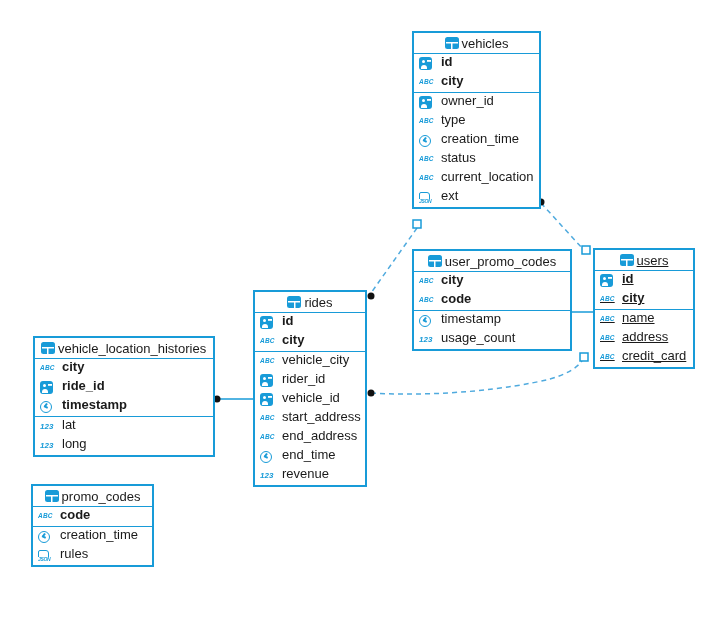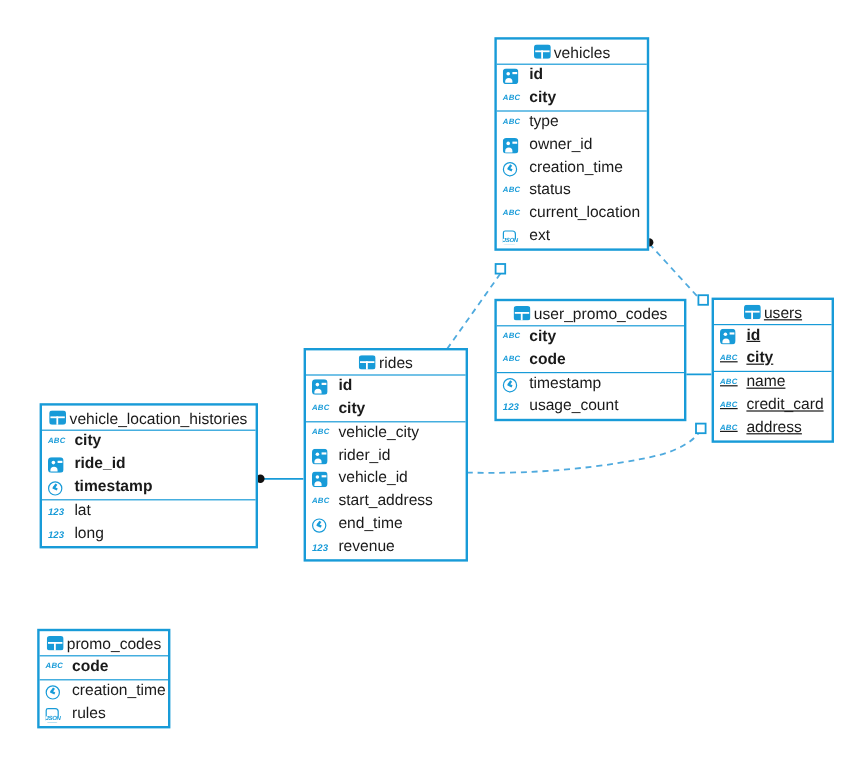--- a/index.html
+++ b/index.html
@@ -87,32 +87,32 @@
       <div class="row">
           <span class="ic">
             <i class="g-abc">ABC</i>
           </span>
           <span>city</span>
         </div>
     </div>
     <div class="sec-cols">
       <div class="row">
           <span class="ic">
+            <i class="g-uuid"></i>
+          </span>
+          <span>owner_id</span>
+        </div>
+      <div class="row">
+          <span class="ic">
             <i class="g-abc">ABC</i>
           </span>
           <span>type</span>
         </div>
       <div class="row">
           <span class="ic">
-            <i class="g-uuid"></i>
-          </span>
-          <span>owner_id</span>
-        </div>
-      <div class="row">
-          <span class="ic">
             <i class="g-clock"></i>
           </span>
           <span>creation_time</span>
         </div>
       <div class="row">
           <span class="ic">
             <i class="g-abc">ABC</i>
           </span>
           <span>status</span>
         </div>
@@ -189,32 +189,32 @@
       <div class="row">
           <span class="ic">
             <i class="g-abc">ABC</i>
           </span>
           <span>name</span>
         </div>
       <div class="row">
           <span class="ic">
             <i class="g-abc">ABC</i>
           </span>
+          <span>address</span>
+        </div>
+      <div class="row">
+          <span class="ic">
+            <i class="g-abc">ABC</i>
+          </span>
           <span>credit_card</span>
         </div>
-      <div class="row">
-          <span class="ic">
-            <i class="g-abc">ABC</i>
-          </span>
-          <span>address</span>
-        </div>
-    </div>
-  </div>
-
-  <div class="tbl" style="left:253px;top:290px;width:137px;">
+    </div>
+  </div>
+
+  <div class="tbl" style="left:253px;top:290px;width:114px;">
     <div class="hdr">
       <span class="g-table"></span>
       <span>rides</span>
     </div>
     <div class="sec-pk">
       <div class="row">
           <span class="ic">
             <i class="g-uuid"></i>
           </span>
           <span>id</span>
@@ -243,20 +243,26 @@
           <span class="ic">
             <i class="g-uuid"></i>
           </span>
           <span>vehicle_id</span>
         </div>
       <div class="row">
           <span class="ic">
             <i class="g-abc">ABC</i>
           </span>
           <span>start_address</span>
+        </div>
+      <div class="row">
+          <span class="ic">
+            <i class="g-abc">ABC</i>
+          </span>
+          <span>end_address</span>
         </div>
       <div class="row">
           <span class="ic">
             <i class="g-clock"></i>
           </span>
           <span>end_time</span>
         </div>
       <div class="row">
           <span class="ic">
             <i class="g-123">123</i>
@@ -300,21 +306,21 @@
         </div>
       <div class="row">
           <span class="ic">
             <i class="g-123">123</i>
           </span>
           <span>long</span>
         </div>
     </div>
   </div>
 
-  <div class="tbl" style="left:31px;top:524px;width:111px;">
+  <div class="tbl" style="left:31px;top:484px;width:123px;">
     <div class="hdr">
       <span class="g-table"></span>
       <span>promo_codes</span>
     </div>
     <div class="sec-pk">
       <div class="row">
           <span class="ic">
             <i class="g-abc">ABC</i>
           </span>
           <span>code</span>

